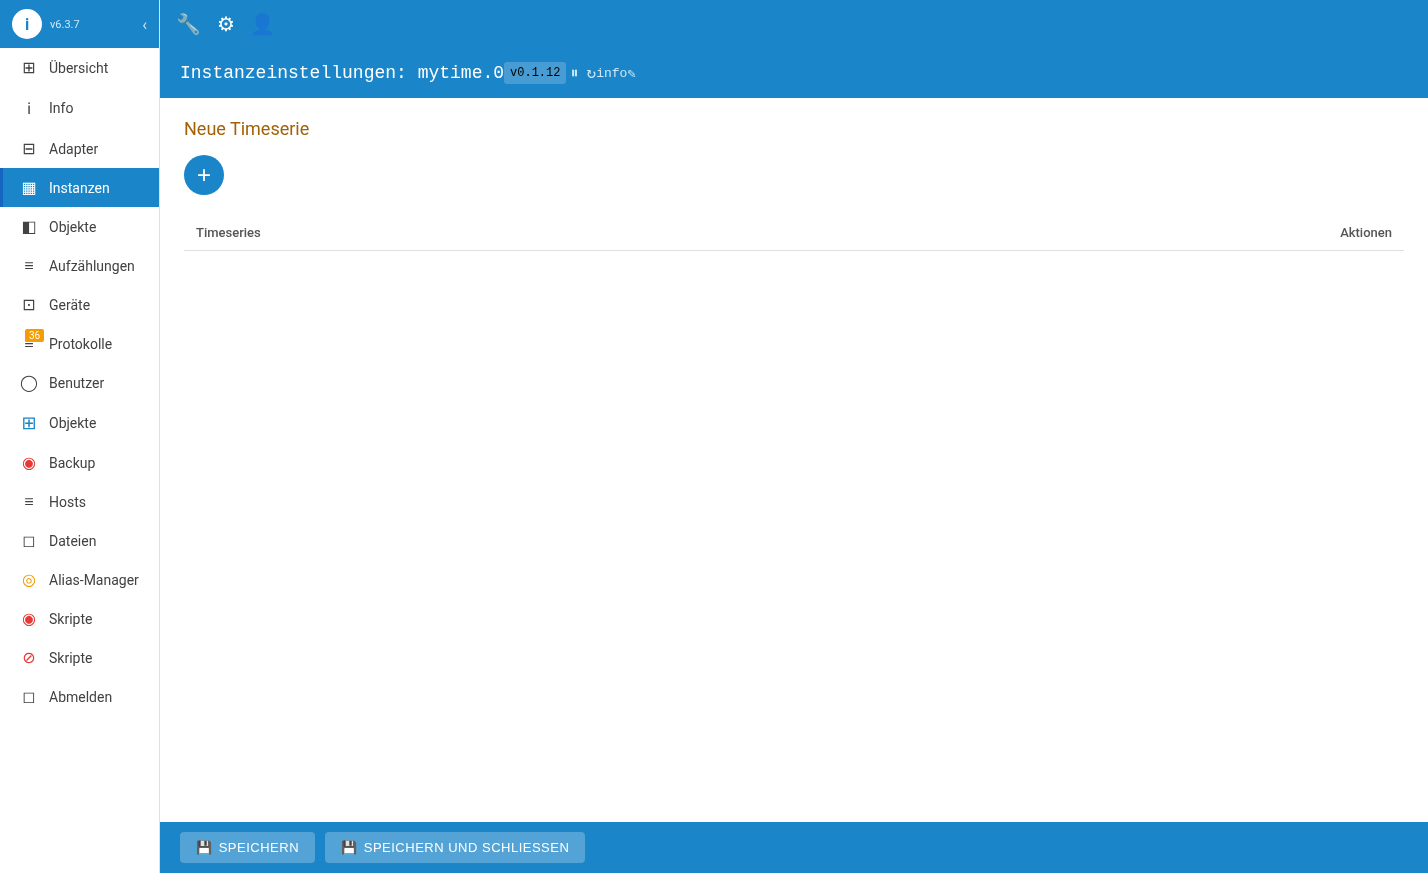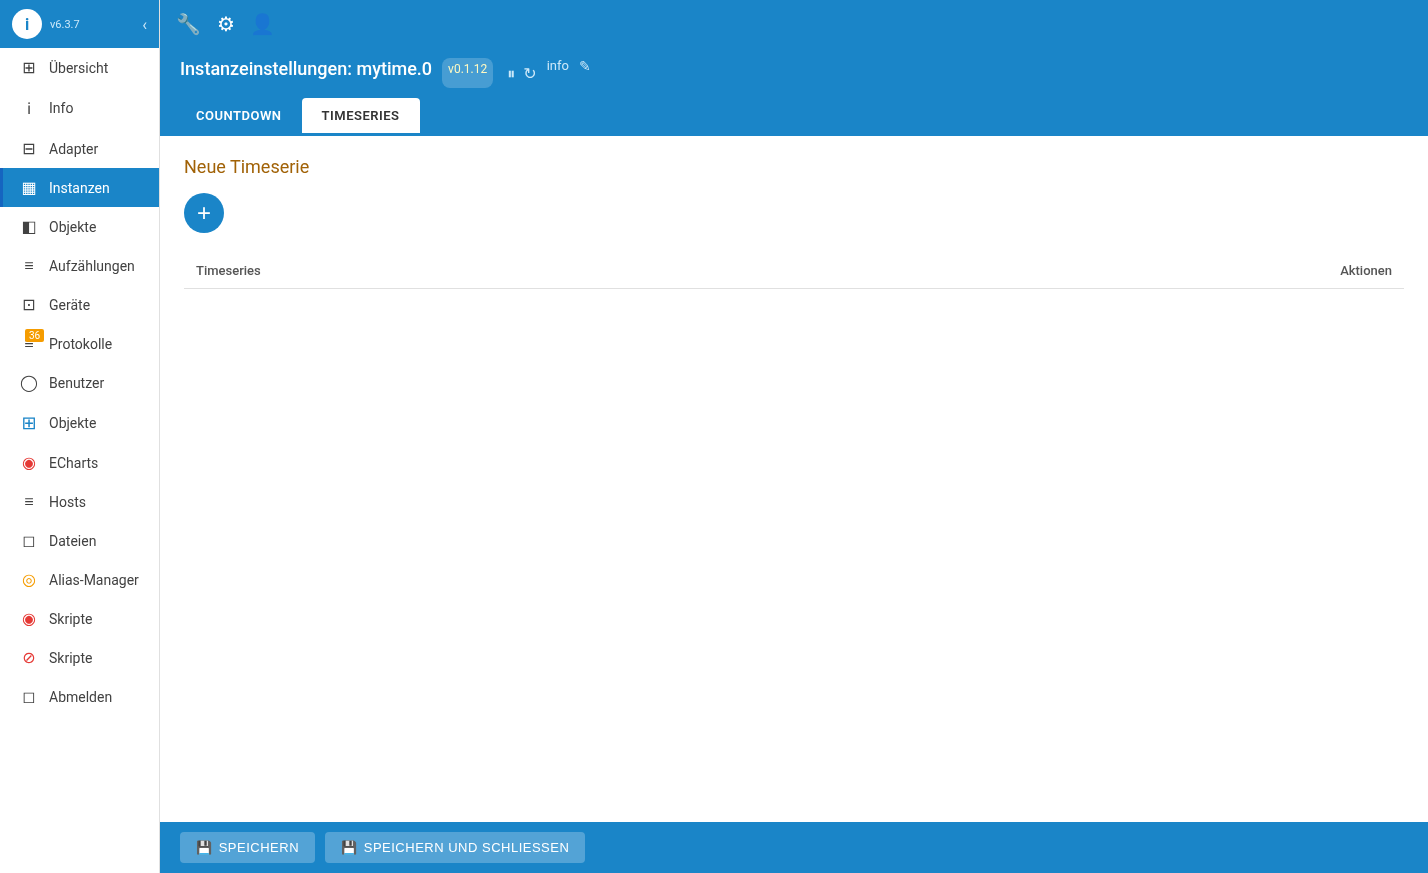--- a/index.html
+++ b/index.html
@@ -115,34 +115,35 @@
       flex-direction: column;
       overflow: hidden;
       background: #fff;
     }
 
     
     .instance-header {
       background: #1a85c8;
       padding: 10px 20px;
       display: flex;
-      gap: 10px;
+      align-items: center;
       min-height: 50px;
+      font-family: Liberation Mono, monospace;
     }
     .instance-title {
       color: #fff;
       font-size: 18px;
       font-weight: 500;
     }
     .instance-version {
-      color: #fef9c3;
+      color: #000000;
       font-size: 12px;
       background: rgba(255,255,255,0.2);
       padding: 4px 6px;
-      border-radius: 8px;
+      border-radius: 3px;
     }
     .instance-controls {
       display: flex;
       align-items: center;
       gap: 8px;
       margin-left: 4px;
     }
     .instance-controls .ctrl-btn {
       color: #cce8f9;
       cursor: pointer;
@@ -304,21 +305,21 @@
     <div class="nav-item">
       <span class="nav-icon">◯</span>
       <span>Benutzer</span>
     </div>
     <div class="nav-item">
       <span class="nav-icon" style="color:#1a85c8;font-size:18px;">⊞</span>
       <span>Objekte</span>
     </div>
     <div class="nav-item">
       <span class="nav-icon" style="color:#e53935;">◉</span>
-      <span>ECharts</span>
+      <span>Backup</span>
     </div>
     <div class="nav-item">
       <span class="nav-icon">≡</span>
       <span>Hosts</span>
     </div>
     <div class="nav-item">
       <span class="nav-icon">◻</span>
       <span>Dateien</span>
     </div>
     <div class="nav-item">
@@ -354,28 +355,20 @@
       <span class="instance-title">Instanzeinstellungen: mytime.0</span>
       <span class="instance-version">v0.1.12</span>
       <div class="instance-controls">
         <span class="ctrl-btn" title="Pause">⏸</span>
         <span class="ctrl-btn" title="Refresh">↻</span>
       </div>
       <span class="instance-info-link">info</span>
       <span class="ctrl-btn" style="color:#cce8f9;font-size:14px;">✎</span>
     </div>
 
-    <div class="tabs-bar">
-      <div class="tab inactive">
-        <span>COUNTDOWN</span>
-      </div>
-      <div class="tab active">
-        <span>TIMESERIES</span>
-      </div>
-    </div>
 
     <div class="page-content">
       <h2 class="section-title">Neue Timeserie</h2>
 
       <button class="add-btn">
         <span>+</span>
       </button>
 
 
       <table class="timeseries-table">

